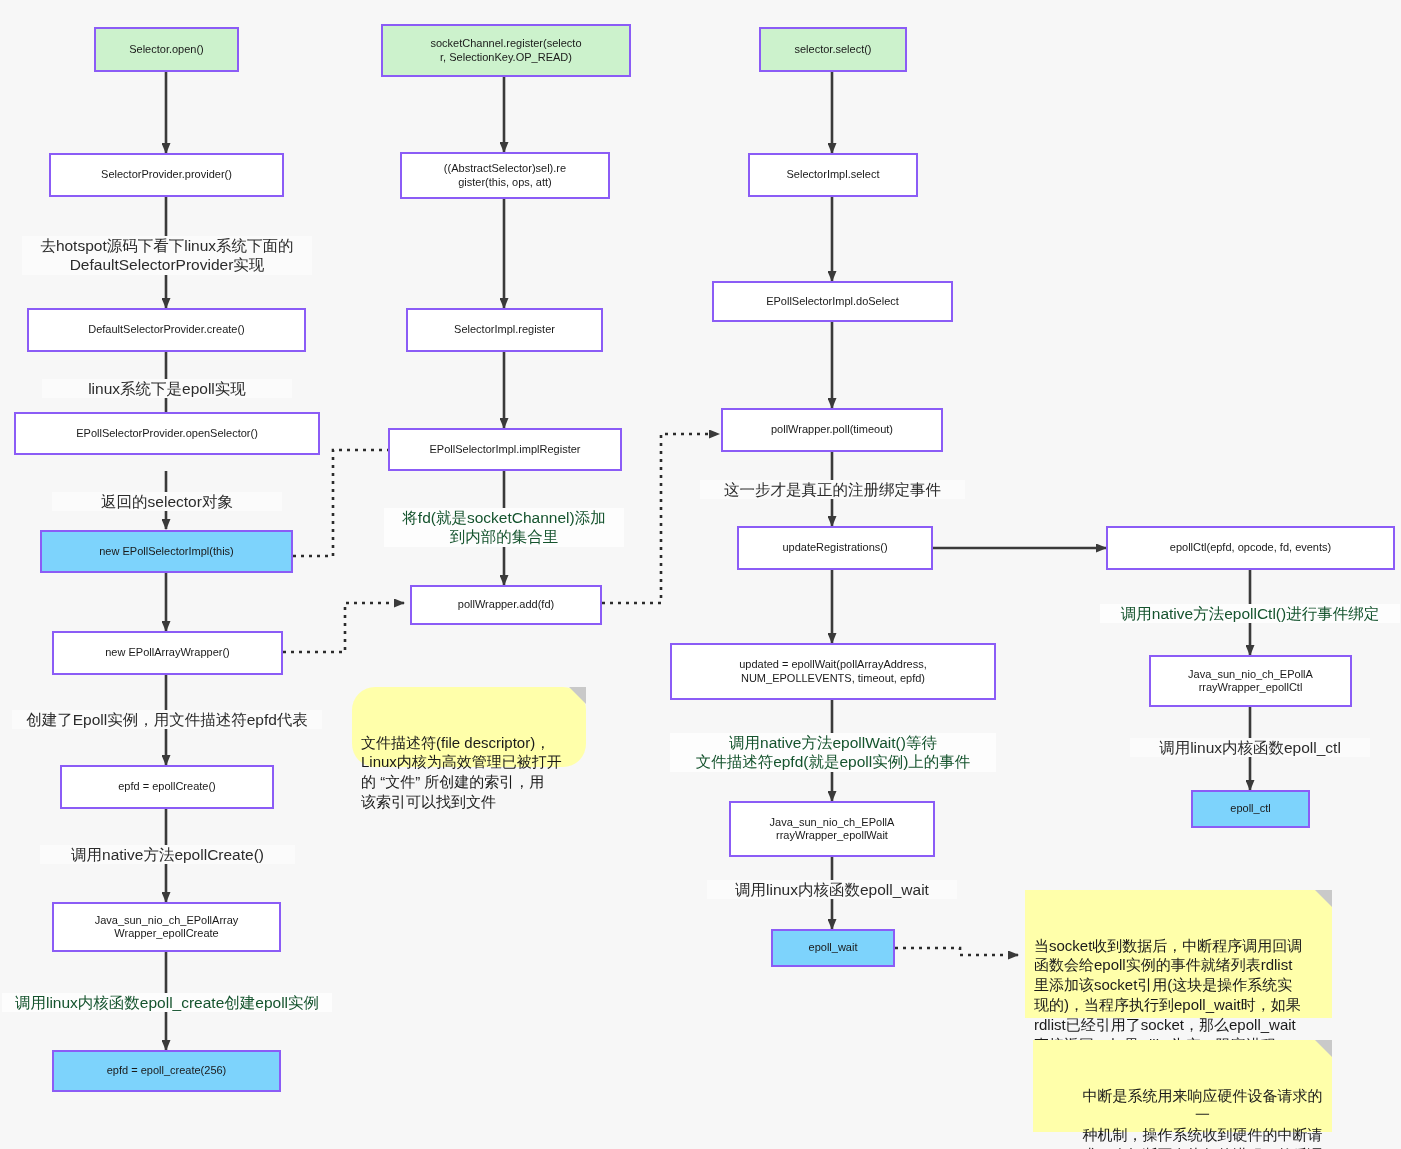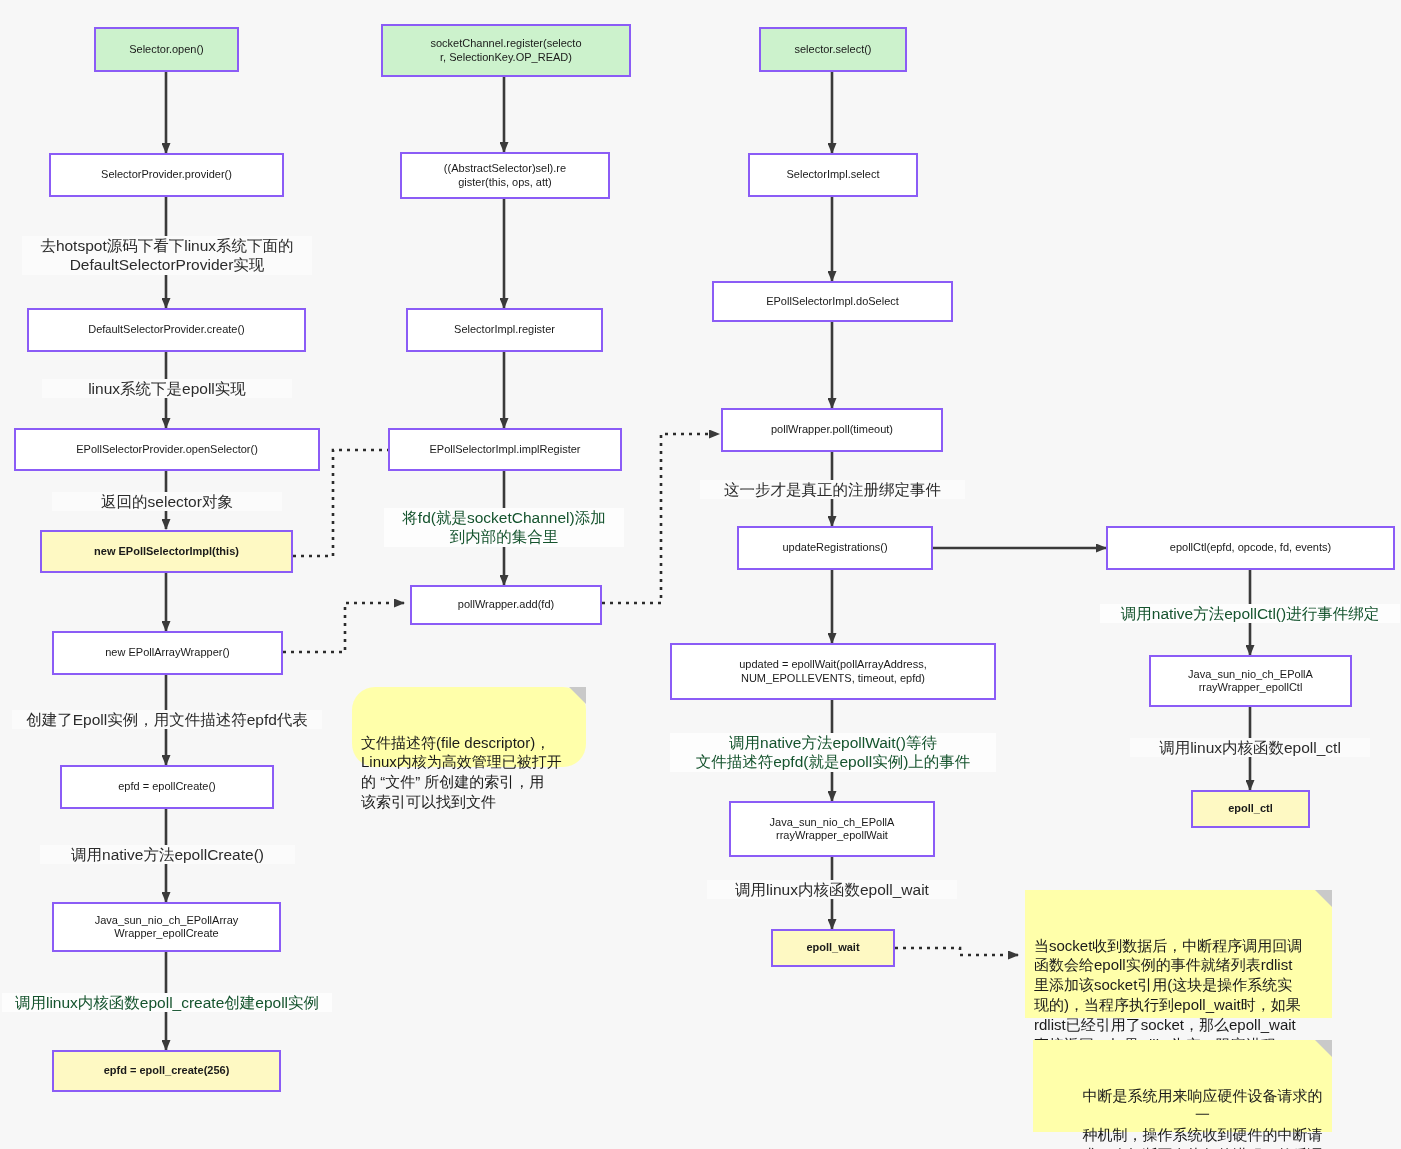--- a/index.html
+++ b/index.html
@@ -19,21 +19,21 @@
     background:#ffffff;
     display:flex;align-items:center;justify-content:center;
     text-align:center;
     color:#1a1a1a;
     font-size:11px;
     line-height:1.22;
     padding:3px 6px;
     white-space:pre-line;
   }
   .node.green{background:#ccf2cc;}
-  .node.pink{background:#fef9c3;font-weight:bold;}
+  .node.pink{background:#7dd3fc;}
 
   .elabel{
     position:absolute;
     box-sizing:border-box;
     text-align:center;
     font-size:15.5px;
     line-height:1.25;
     color:#2b2b2b;
     background:#fbfbfb;
     white-space:pre-line;
@@ -113,21 +113,21 @@
 
   <div class="node" style="left:49px;top:153px;width:235px;height:44px;">SelectorProvider.provider()</div>
 
   <div class="elabel" style="left:22px;top:236px;width:290px;">去hotspot源码下看下linux系统下面的
 DefaultSelectorProvider实现</div>
 
   <div class="node" style="left:27px;top:308px;width:279px;height:44px;">DefaultSelectorProvider.create()</div>
 
   <div class="elabel" style="left:42px;top:379px;width:250px;">linux系统下是epoll实现</div>
 
-  <div class="node" style="left:14px;top:428px;width:306px;height:43px;">EPollSelectorProvider.openSelector()</div>
+  <div class="node" style="left:14px;top:412px;width:306px;height:43px;">EPollSelectorProvider.openSelector()</div>
 
   <div class="elabel" style="left:52px;top:492px;width:230px;">返回的selector对象</div>
 
   <div class="node pink" style="left:40px;top:530px;width:253px;height:43px;">new EPollSelectorImpl(this)</div>
 
   <div class="node" style="left:52px;top:631px;width:231px;height:44px;">new EPollArrayWrapper()</div>
 
   <div class="elabel" style="left:12px;top:710px;width:310px;">创建了Epoll实例，用文件描述符epfd代表</div>
 
   <div class="node" style="left:60px;top:765px;width:214px;height:44px;">epfd = epollCreate()</div>

